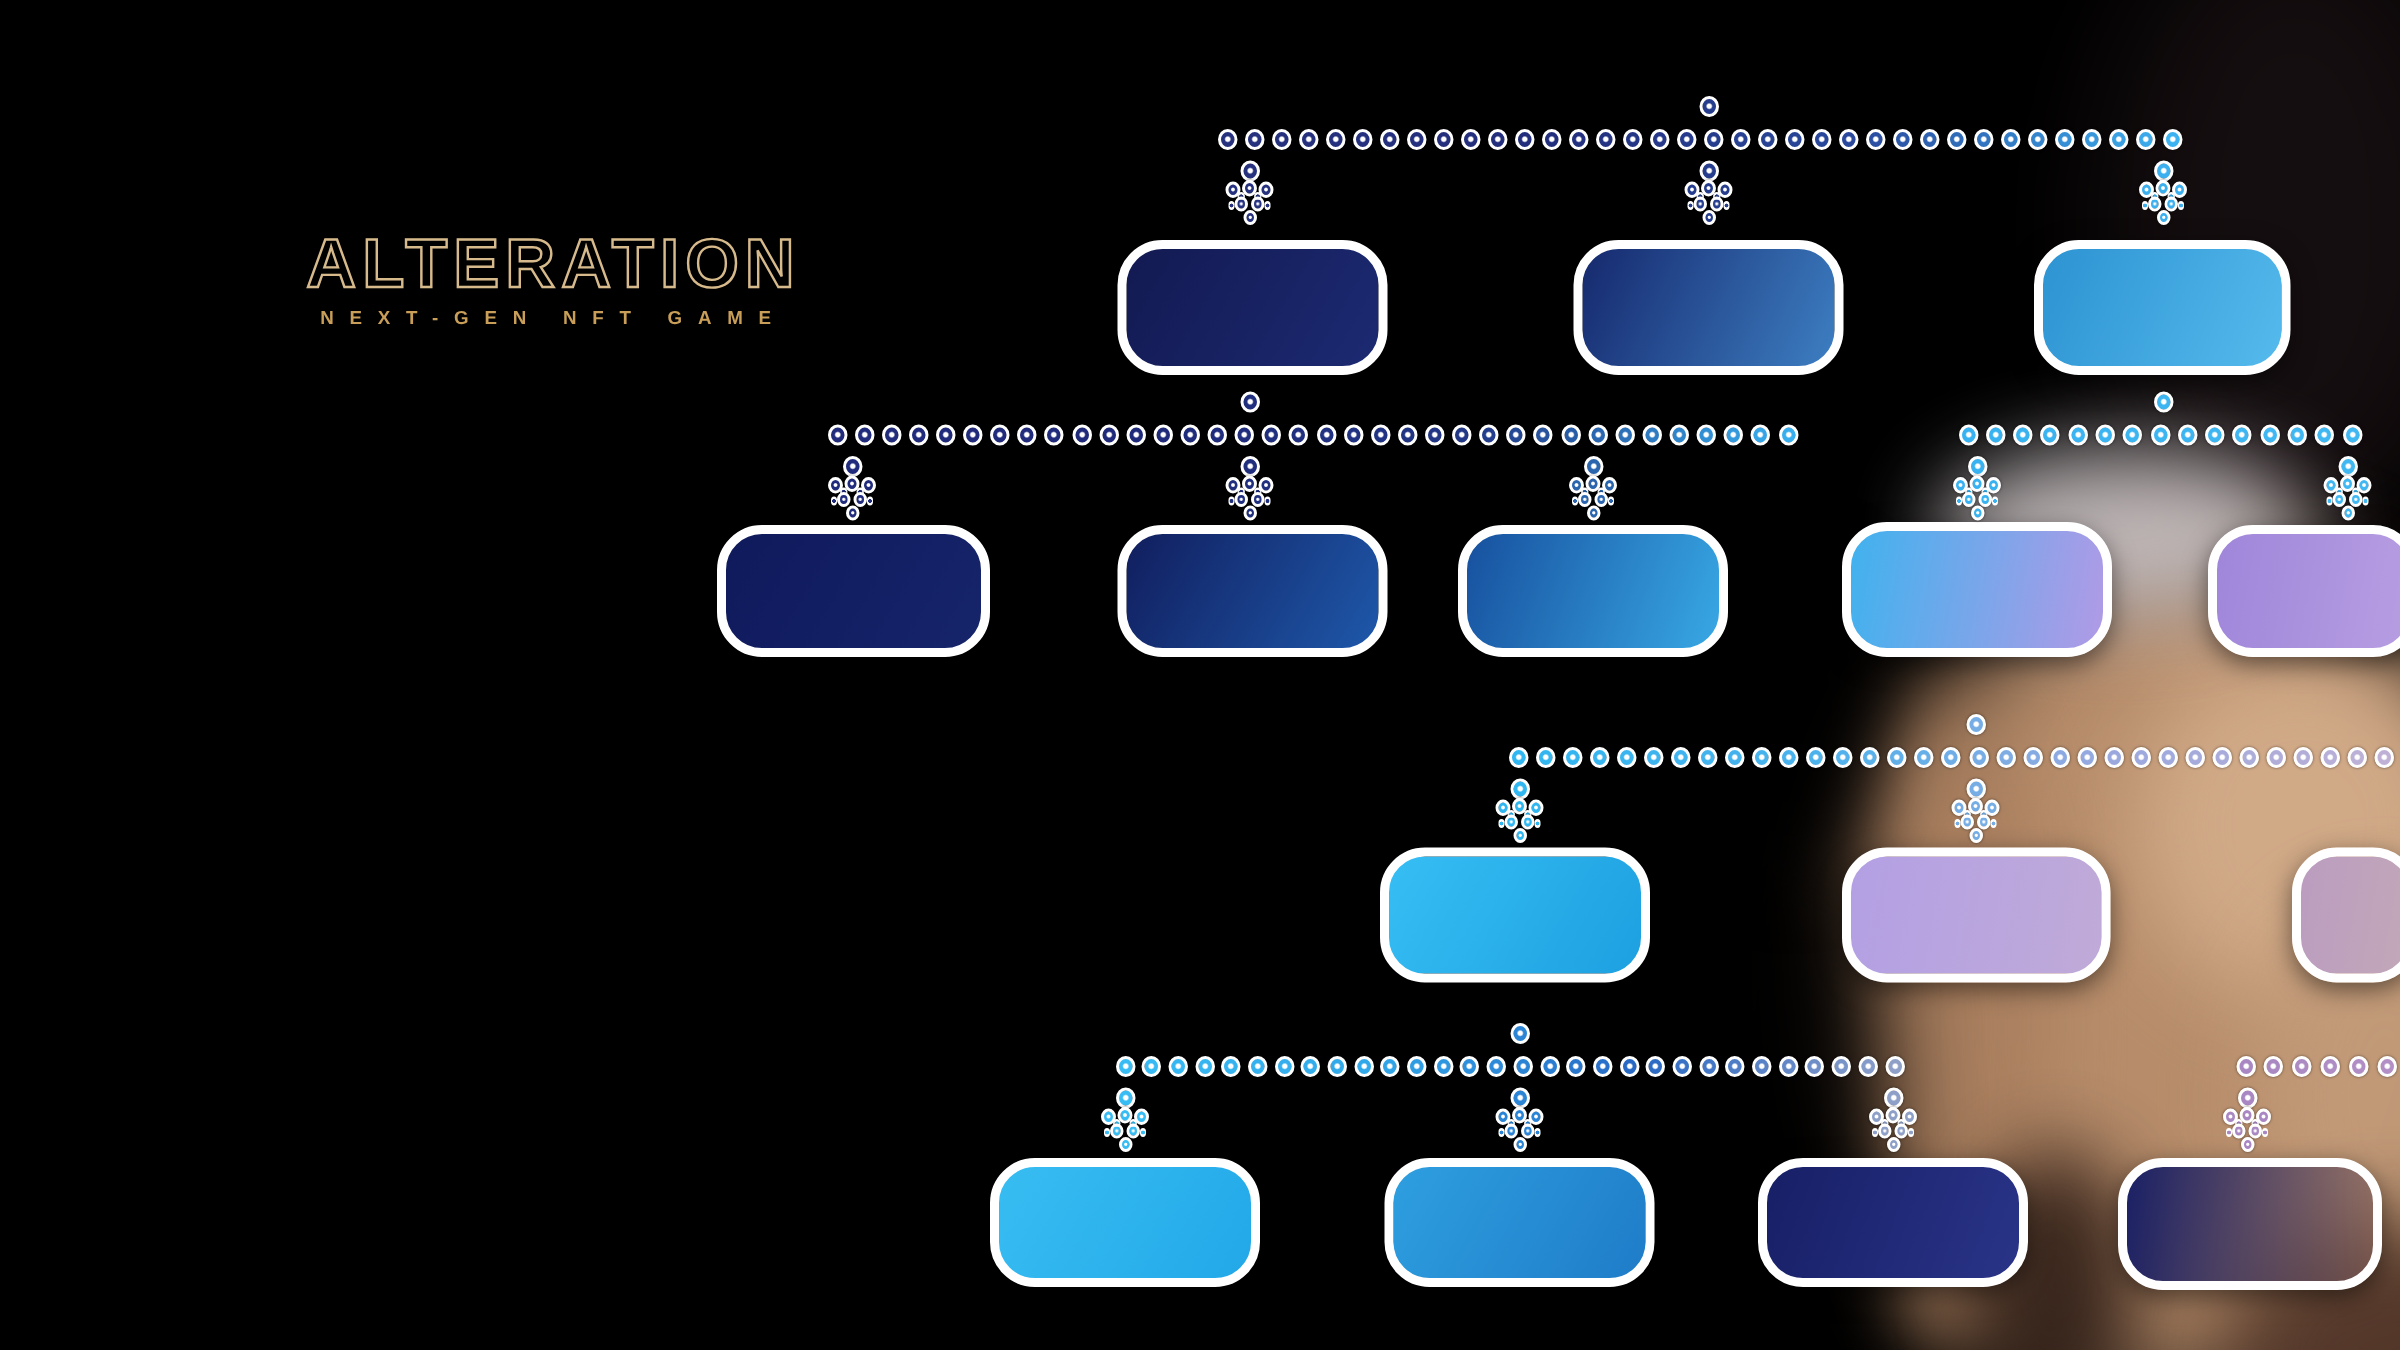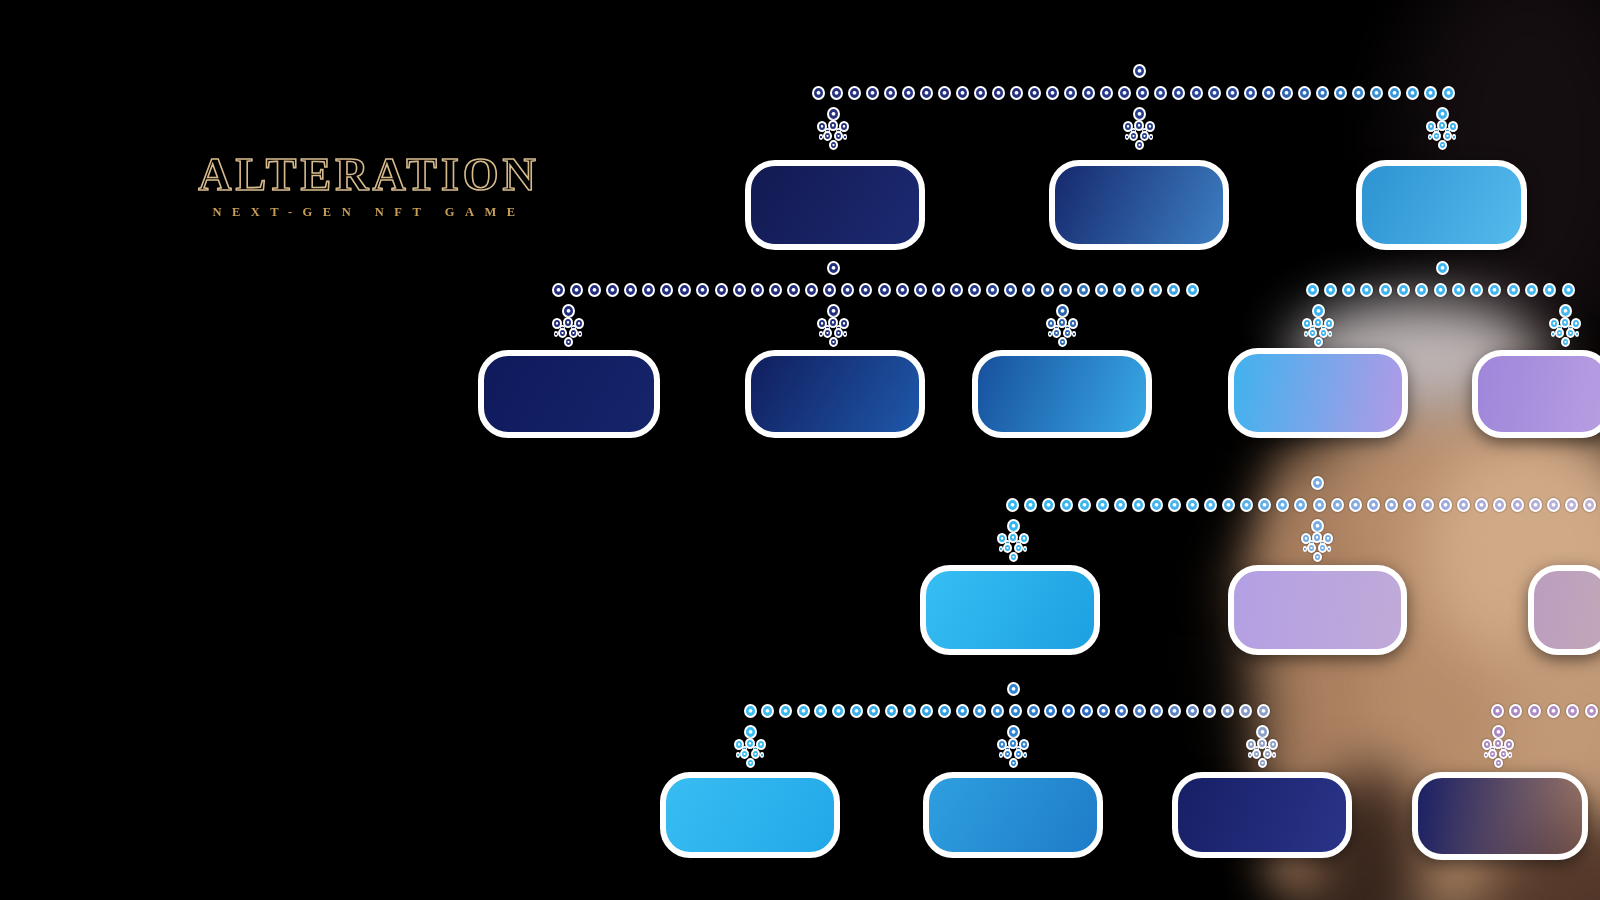--- a/index.html
+++ b/index.html
@@ -1,18 +1,18 @@
 <!DOCTYPE html>
 <html><head>
 <meta charset="utf-8">
 <style>
   html,body{margin:0;padding:0;background:#000;}
   #stage{
     position:relative;width:1600px;height:900px;background:#000;
-    overflow:hidden;font-family:Liberation Serif, serif;
+    overflow:hidden;font-family:Liberation Sans, sans-serif;
   }
   
   .blob{position:absolute;border-radius:50%;pointer-events:none;}
   
   .logo{position:absolute;left:193px;top:152px;width:352px;text-align:center;z-index:5;}
   .logo-title{
     font-size:46px;font-weight:700;letter-spacing:4px;line-height:1;
     color:rgba(0,0,0,0);-webkit-text-stroke:1.6px #d7ba8c;
     white-space:nowrap;
   }

